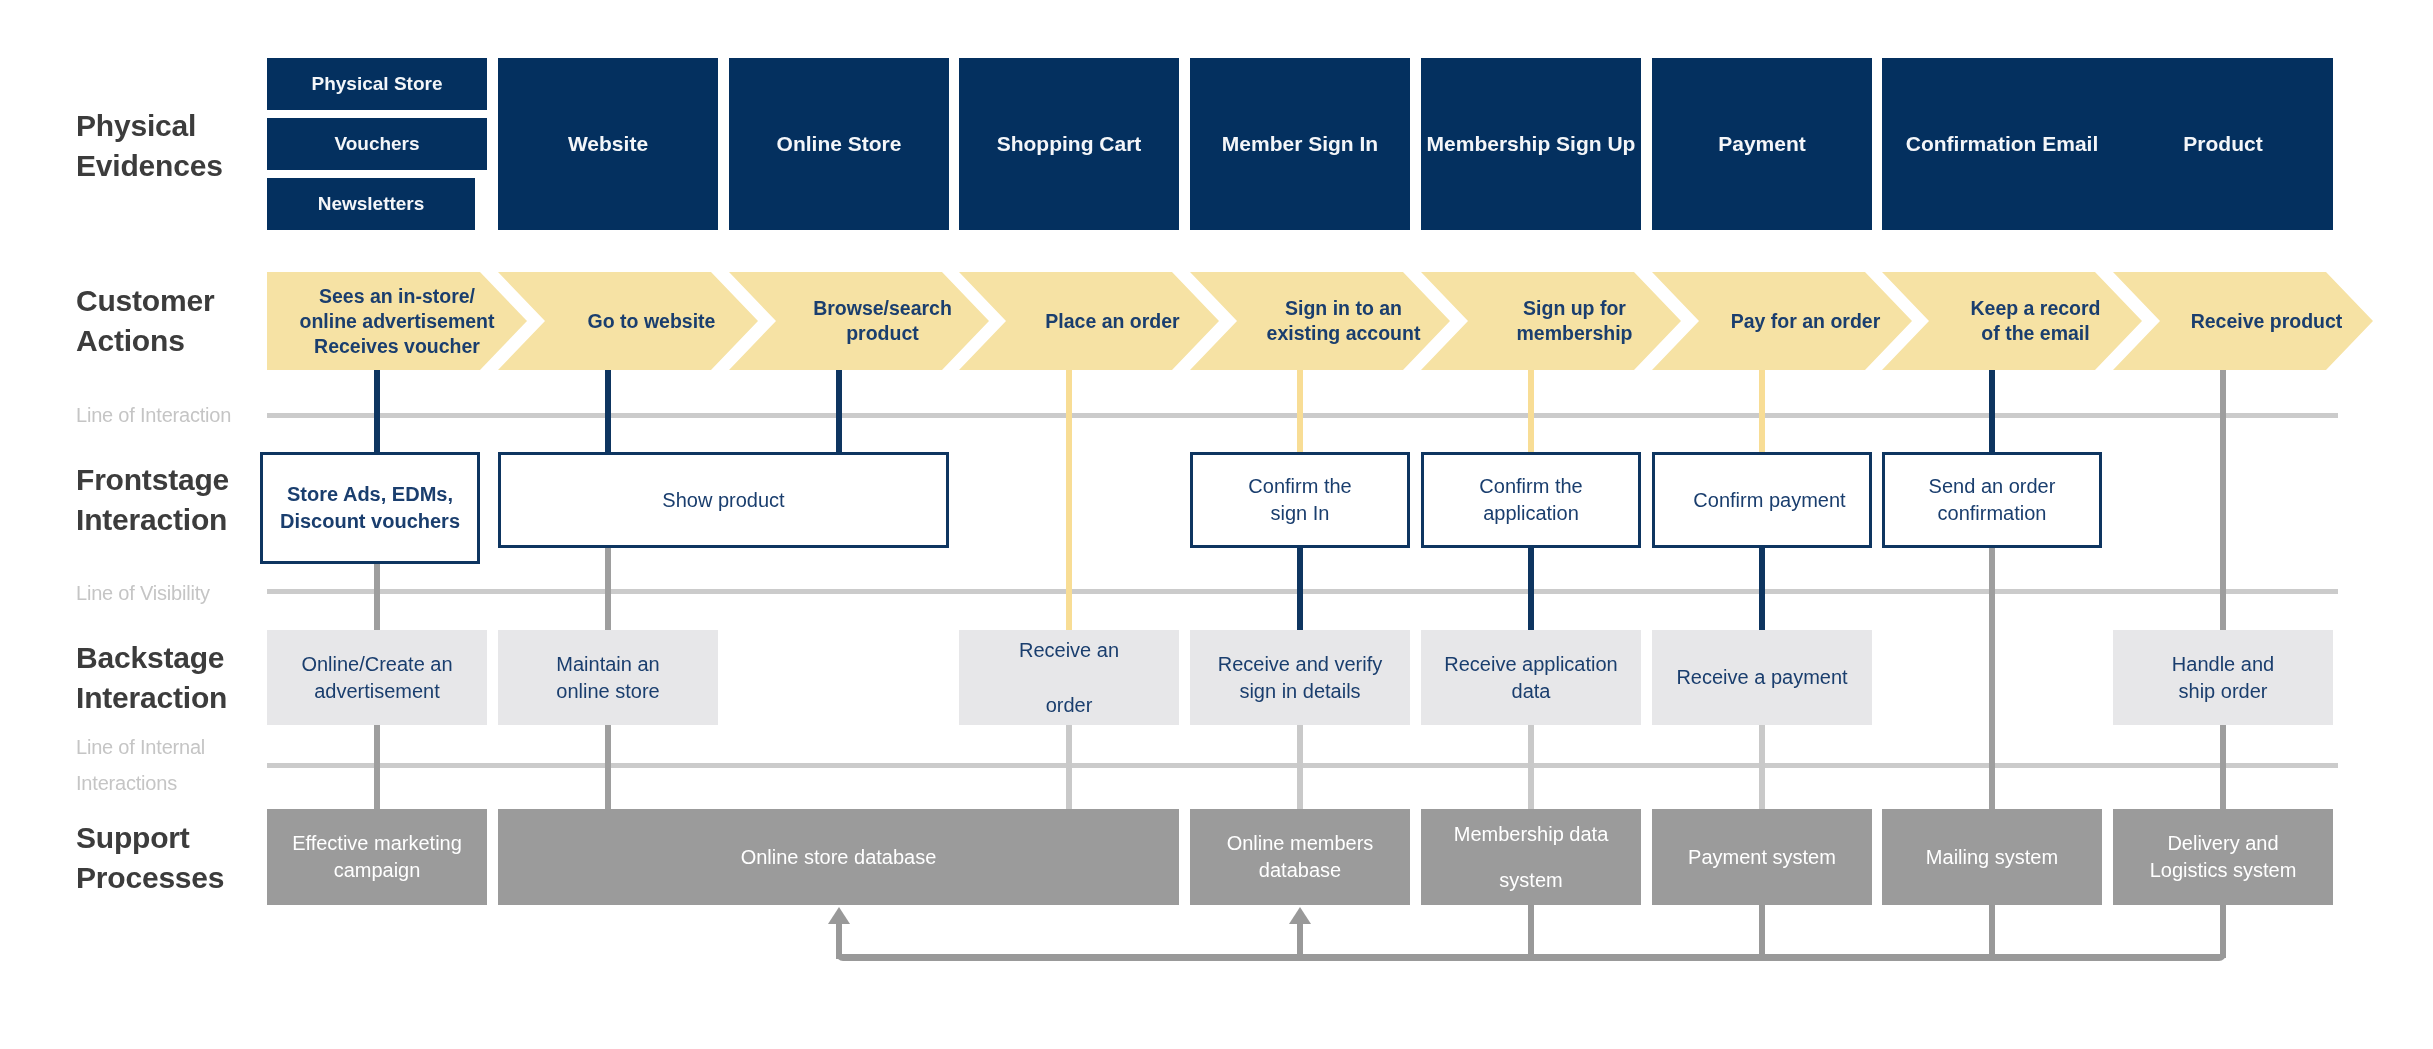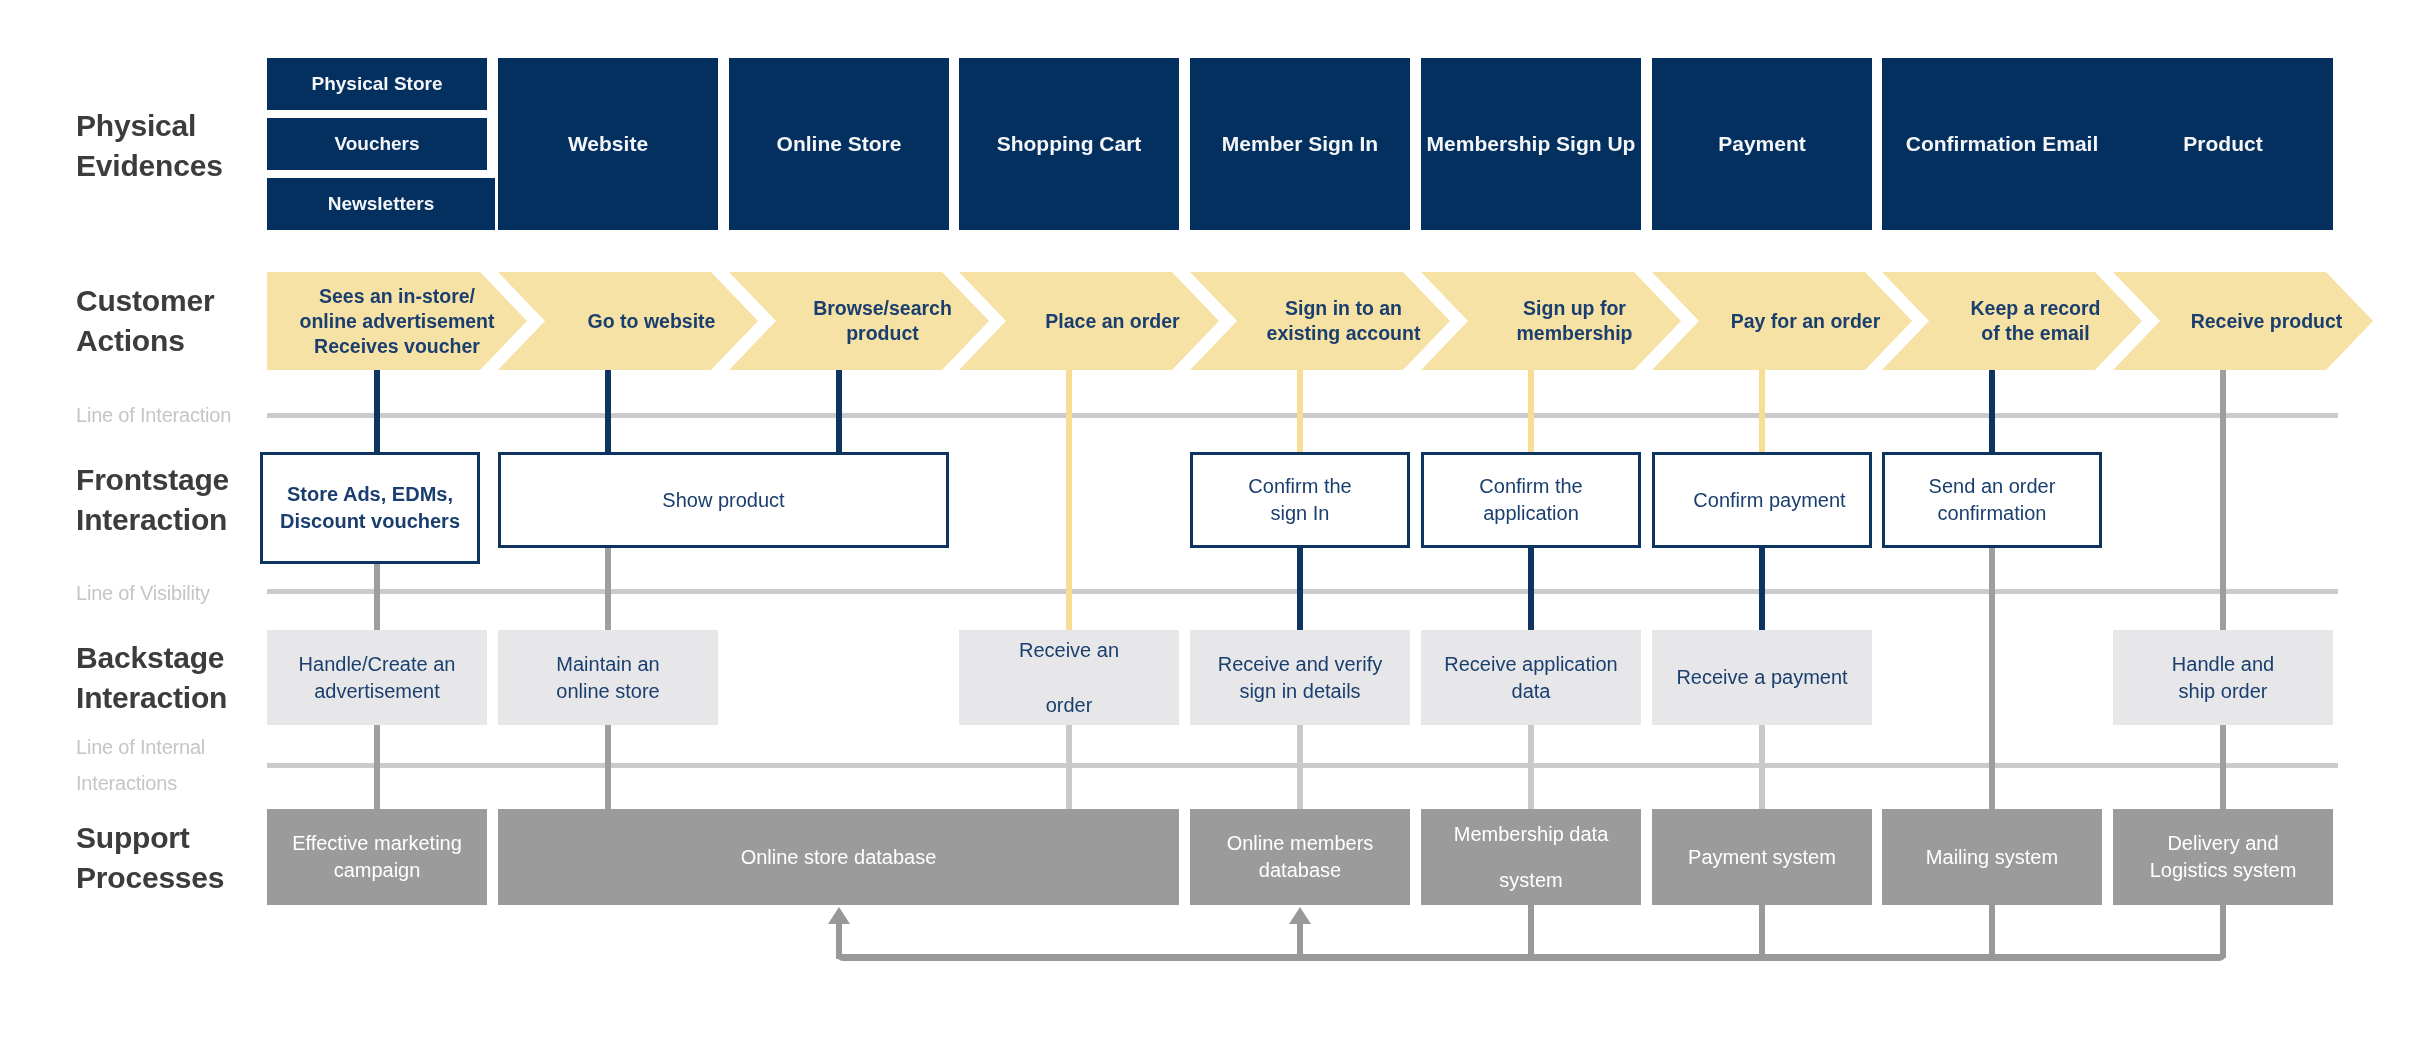--- a/index.html
+++ b/index.html
@@ -91,21 +91,21 @@
   <div class="line-label" style="top:575px;">Line of Visibility</div>
   <div class="line-label" style="top:729px;">Line of Internal Interactions</div>
 
   <div class="hline" style="top:413px;"></div>
   <div class="hline" style="top:589px;"></div>
   <div class="hline" style="top:763px;"></div>
 
   <div id="gen">
       <div class="ev-box ev-small" style="left: 267px; top: 58px; width: 220px; height: 52px;">Physical Store</div>
       <div class="ev-box ev-small" style="left: 267px; top: 118px; width: 220px; height: 52px;">Vouchers</div>
-      <div class="ev-box ev-small" style="left: 267px; top: 178px; width: 228px; height: 52px;">Newsletters</div>
+      <div class="ev-box ev-small" style="left: 267px; top: 178px; width: 208px; height: 52px;">Newsletters</div>
       <div class="ev-box ev-big" style="left: 498px; top: 58px; width: 220px; height: 172px;">Website</div>
       <div class="ev-box ev-big" style="left: 729px; top: 58px; width: 220px; height: 172px;">Online Store</div>
       <div class="ev-box ev-big" style="left: 959px; top: 58px; width: 220px; height: 172px;">Shopping Cart</div>
       <div class="ev-box ev-big" style="left: 1190px; top: 58px; width: 220px; height: 172px;">Member Sign In</div>
       <div class="ev-box ev-big" style="left: 1421px; top: 58px; width: 220px; height: 172px;">Membership Sign Up</div>
       <div class="ev-box ev-big" style="left: 1652px; top: 58px; width: 220px; height: 172px;">Payment</div>
       <div class="ev-box ev-big" style="left: 1882px; top: 58px; width: 240px; height: 172px;">Confirmation Email</div>
       <div class="ev-box ev-big" style="left: 2113px; top: 58px; width: 220px; height: 172px;">Product</div>
       <div class="arrow" style="left: 267px; top: 272px; width: 260px; height: 98px; clip-path: polygon(0px 0px, 213px 0px, 260px 49px, 213px 98px, 0px 98px);">
         <div>Sees an in-store/</div>
@@ -156,21 +156,21 @@
         <div>application</div>
       </div>
       <div class="fs-box" style="left: 1652px; top: 452px; width: 220px; height: 96px; padding-left: 15px;">
         <div>Confirm payment</div>
       </div>
       <div class="fs-box" style="left: 1882px; top: 452px; width: 220px; height: 96px;">
         <div>Send an order</div>
         <div>confirmation</div>
       </div>
       <div class="bs-box" style="left: 267px; top: 630px; width: 220px; height: 95px;">
-        <div>Handle/Create an</div>
+        <div>Online/Create an</div>
         <div>advertisement</div>
       </div>
       <div class="bs-box" style="left: 498px; top: 630px; width: 220px; height: 95px;">
         <div>Maintain an</div>
         <div>online store</div>
       </div>
       <div class="bs-box" style="left: 959px; top: 630px; width: 220px; height: 95px; gap: 28px;">
         <div>Receive an</div>
         <div>order</div>
       </div>

